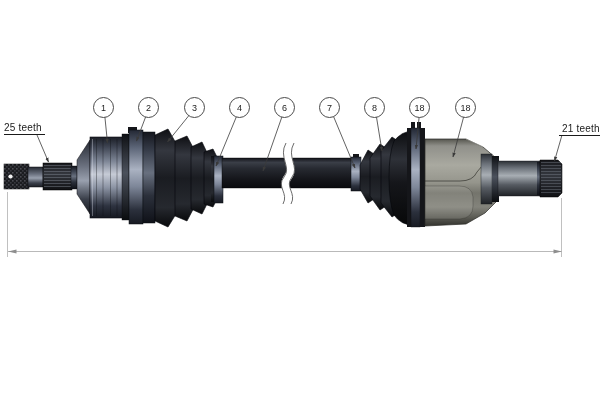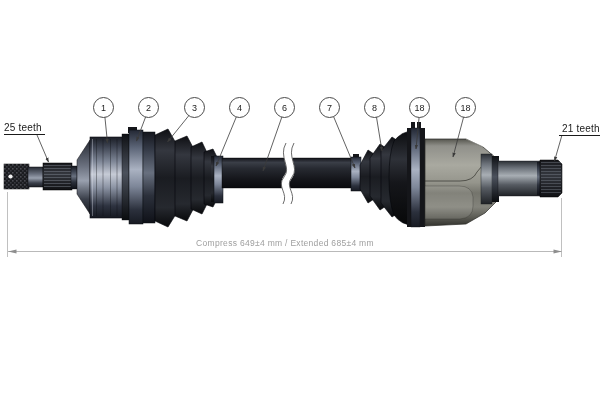--- a/index.html
+++ b/index.html
@@ -216,21 +216,20 @@
       <line x1="466" y1="108" x2="453" y2="157" marker-end="url(#mArr)"></line>
       <line x1="37" y1="135" x2="48.5" y2="162" marker-end="url(#mArr)"></line>
       <line x1="562" y1="135" x2="554.5" y2="161" marker-end="url(#mArr)"></line>
     </g>
   </svg>
 
   <div class="teeth-label" style="left:4px;top:123px">25 teeth</div>
 
   <div class="teeth-label" style="left:559px;top:124px;padding:0 0 1px 3px">21 teeth</div>
 
-  <div class="dim-text">Compress 649±4 mm / Extended 685±4 mm</div>
 
   <div class="callout" style="left:93px;top:97px">1</div>
   <div class="callout" style="left:138px;top:97px">2</div>
   <div class="callout" style="left:184px;top:97px">3</div>
   <div class="callout" style="left:229px;top:97px">4</div>
   <div class="callout" style="left:274px;top:97px">6</div>
   <div class="callout" style="left:319px;top:97px">7</div>
   <div class="callout" style="left:364px;top:97px">8</div>
   <div class="callout" style="left:409px;top:97px">18</div>
   <div class="callout" style="left:455px;top:97px">18</div>

